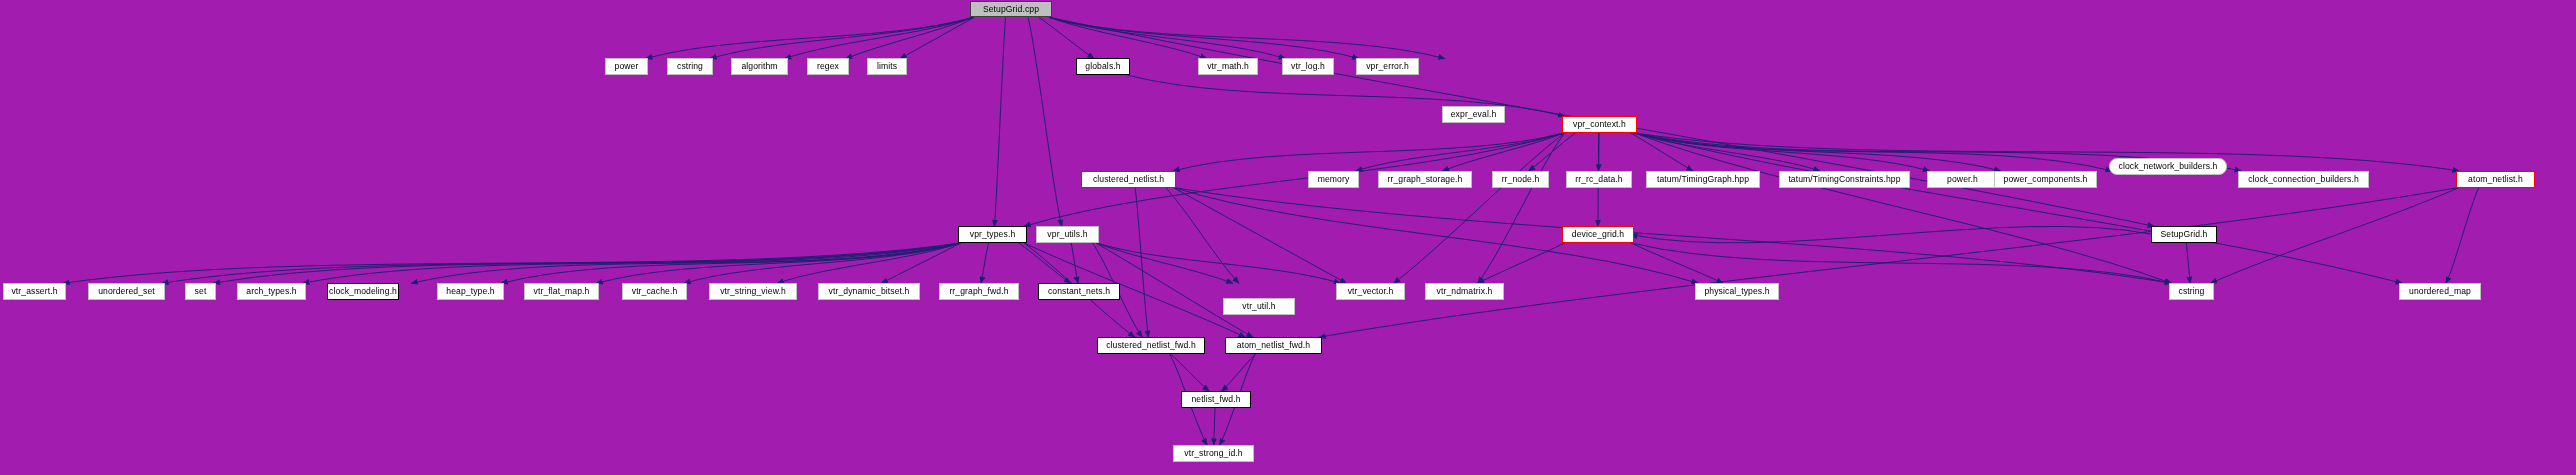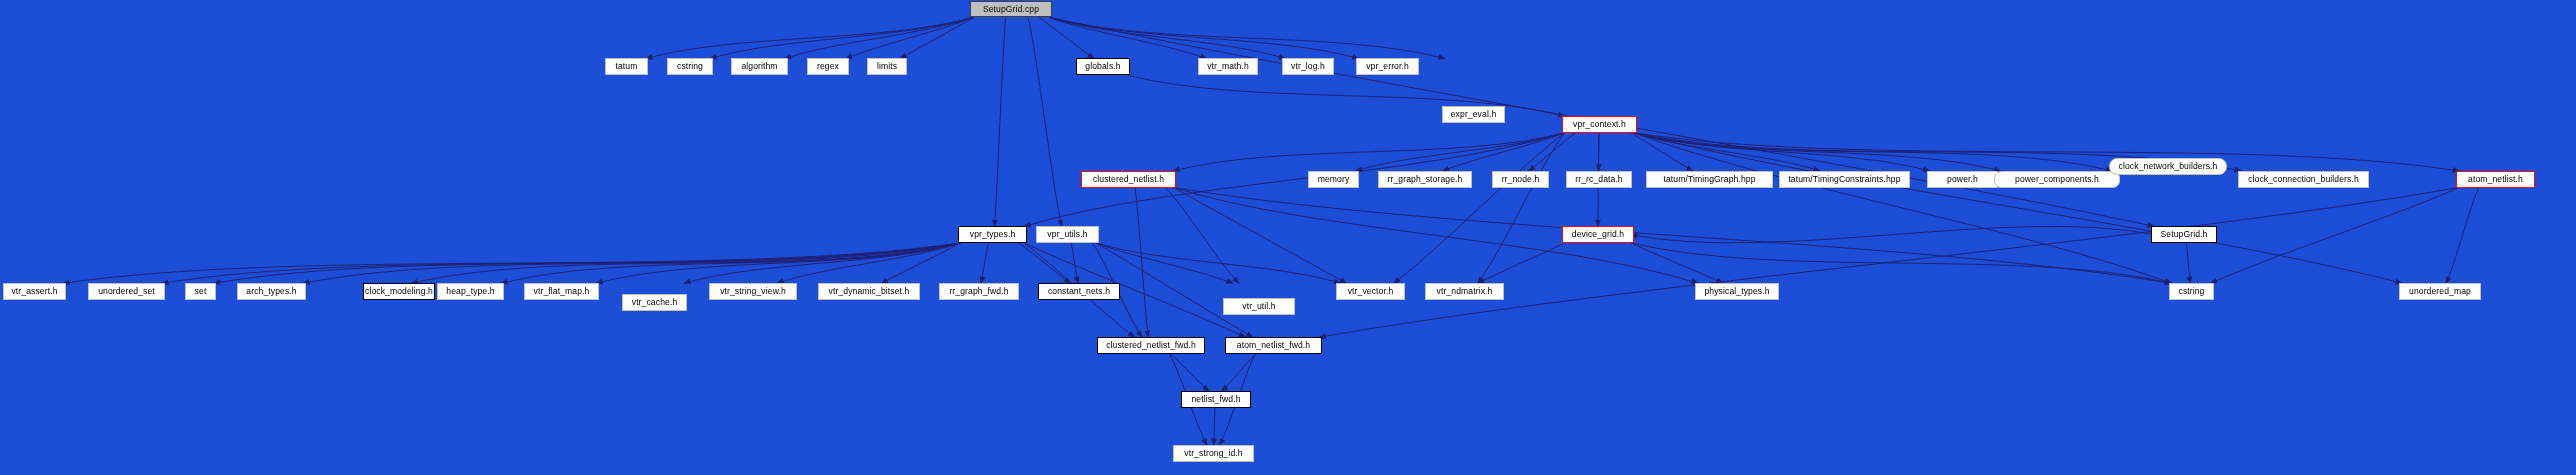--- a/index.html
+++ b/index.html
@@ -4,21 +4,21 @@
 <style>
   html, body {
     margin: 0;
     padding: 0;
     background: #ffffff;
   }
   #canvas {
     position: relative;
     width: 2576px;
     height: 476px;
-    background: #1d4ed8;
+    background: #a21caf;
     font-family: "Liberation Sans", sans-serif;
     overflow: hidden;
   }
   #edges {
     position: absolute;
     left: 0;
     top: 0;
     width: 2576px;
     height: 476px;
     pointer-events: none;
@@ -129,21 +129,21 @@
         <path d="M1676.9,472 C1664.1950000000002,483.291 1643.4050000000002,510.709 1630.7,522" fill="none" stroke="#1f1f70" stroke-width="1.3" marker-end="url(#arrow)"></path>
         <path d="M1676,472 C1662.8,495.99 1641.2,570.01 1628,594" fill="none" stroke="#1f1f70" stroke-width="1.3" marker-end="url(#arrow)"></path>
         <path d="M1622.1,544 C1621.6049999999998,552.849 1620.7949999999998,585.151 1620.3,594" fill="none" stroke="#1f1f70" stroke-width="1.3" marker-end="url(#arrow)"></path>
       </g>
   </svg>
   <div id="nodes">
       <div class="node root" style="left: 970px; top: 0.7px; width: 82px;">
         <span>SetupGrid.cpp</span>
       </div>
       <div class="node" style="left: 605px; top: 58px; width: 43px;">
-        <span>tatum</span>
+        <span>power</span>
       </div>
       <div class="node" style="left: 667px; top: 58px; width: 46px;">
         <span>cstring</span>
       </div>
       <div class="node" style="left: 731px; top: 58px; width: 57px;">
         <span>algorithm</span>
       </div>
       <div class="node" style="left: 807px; top: 58px; width: 42px;">
         <span>regex</span>
       </div>
@@ -176,30 +176,30 @@
       </div>
       <div class="node" style="left: 1378px; top: 171px; width: 94px;">
         <span>rr_graph_storage.h</span>
       </div>
       <div class="node" style="left: 1492px; top: 171px; width: 57px;">
         <span>rr_node.h</span>
       </div>
       <div class="node" style="left: 1566px; top: 171px; width: 66px;">
         <span>rr_rc_data.h</span>
       </div>
-      <div class="node" style="left: 1646px; top: 171px; width: 127px;">
+      <div class="node" style="left: 1646px; top: 171px; width: 114px;">
         <span>tatum/TimingGraph.hpp</span>
       </div>
       <div class="node" style="left: 1779px; top: 171px; width: 131px;">
         <span>tatum/TimingConstraints.hpp</span>
       </div>
       <div class="node" style="left: 1927px; top: 171px; width: 71px;">
         <span>power.h</span>
       </div>
-      <div class="node" style="left: 1994px; top: 171px; width: 126px; border-radius: 7px;">
+      <div class="node" style="left: 1994px; top: 171px; width: 103px;">
         <span>power_components.h</span>
       </div>
       <div class="node" style="left: 2109px; top: 158px; width: 118px; border-radius: 8px;">
         <span>clock_network_builders.h</span>
       </div>
       <div class="node" style="left: 2238px; top: 171px; width: 131px;">
         <span>clock_connection_builders.h</span>
       </div>
       <div class="node red" style="left: 2456px; top: 171px; width: 79px;">
         <span>atom_netlist.h</span>
@@ -221,30 +221,30 @@
       </div>
       <div class="node" style="left: 88px; top: 283px; width: 77px;">
         <span>unordered_set</span>
       </div>
       <div class="node" style="left: 185px; top: 283px; width: 31px;">
         <span>set</span>
       </div>
       <div class="node" style="left: 237px; top: 283px; width: 69px;">
         <span>arch_types.h</span>
       </div>
-      <div class="node bold" style="left: 327px; top: 283px; width: 72px; margin-left: 36px;">
+      <div class="node bold" style="left: 327px; top: 283px; width: 72px;">
         <span>clock_modeling.h</span>
       </div>
       <div class="node" style="left: 437px; top: 283px; width: 67px;">
         <span>heap_type.h</span>
       </div>
       <div class="node" style="left: 524px; top: 283px; width: 75px;">
         <span>vtr_flat_map.h</span>
       </div>
-      <div class="node" style="left: 622px; top: 294px; width: 65px;">
+      <div class="node" style="left: 622px; top: 283px; width: 65px;">
         <span>vtr_cache.h</span>
       </div>
       <div class="node" style="left: 709px; top: 283px; width: 88px;">
         <span>vtr_string_view.h</span>
       </div>
       <div class="node" style="left: 818px; top: 283px; width: 102px;">
         <span>vtr_dynamic_bitset.h</span>
       </div>
       <div class="node" style="left: 939px; top: 283px; width: 80px;">
         <span>rr_graph_fwd.h</span>

